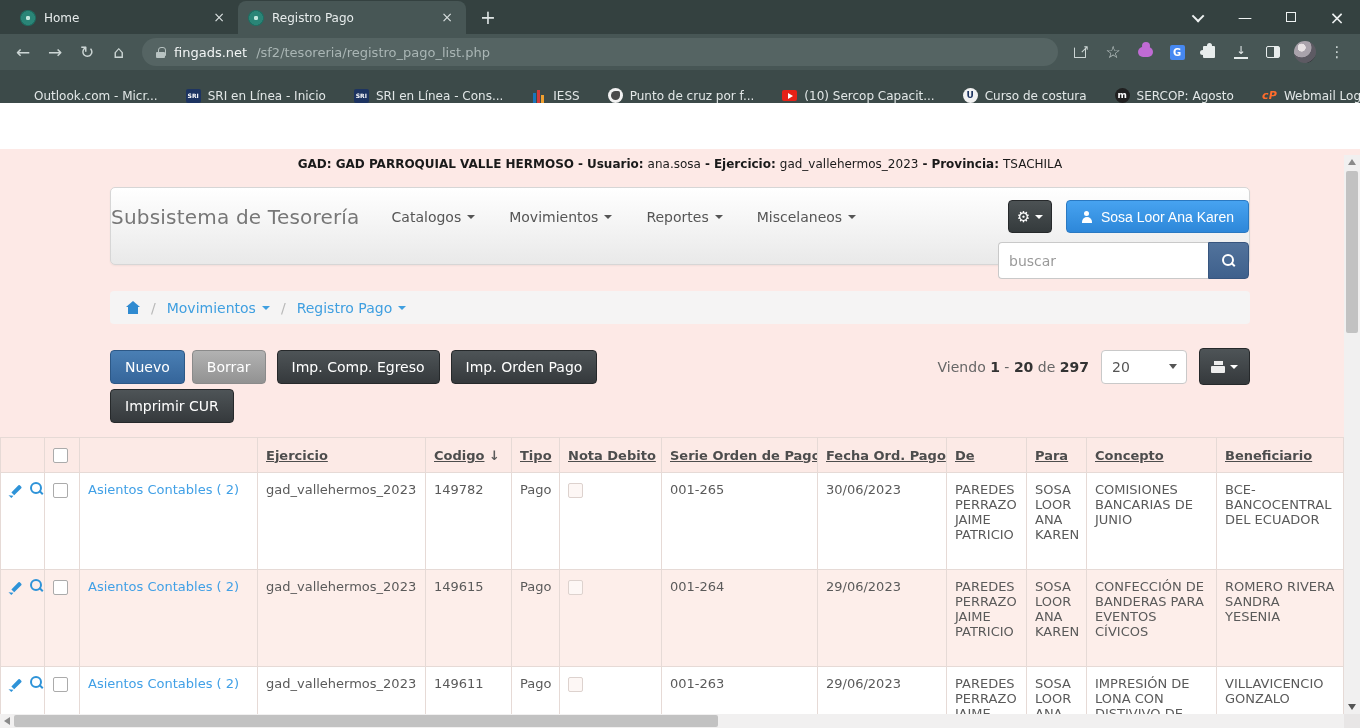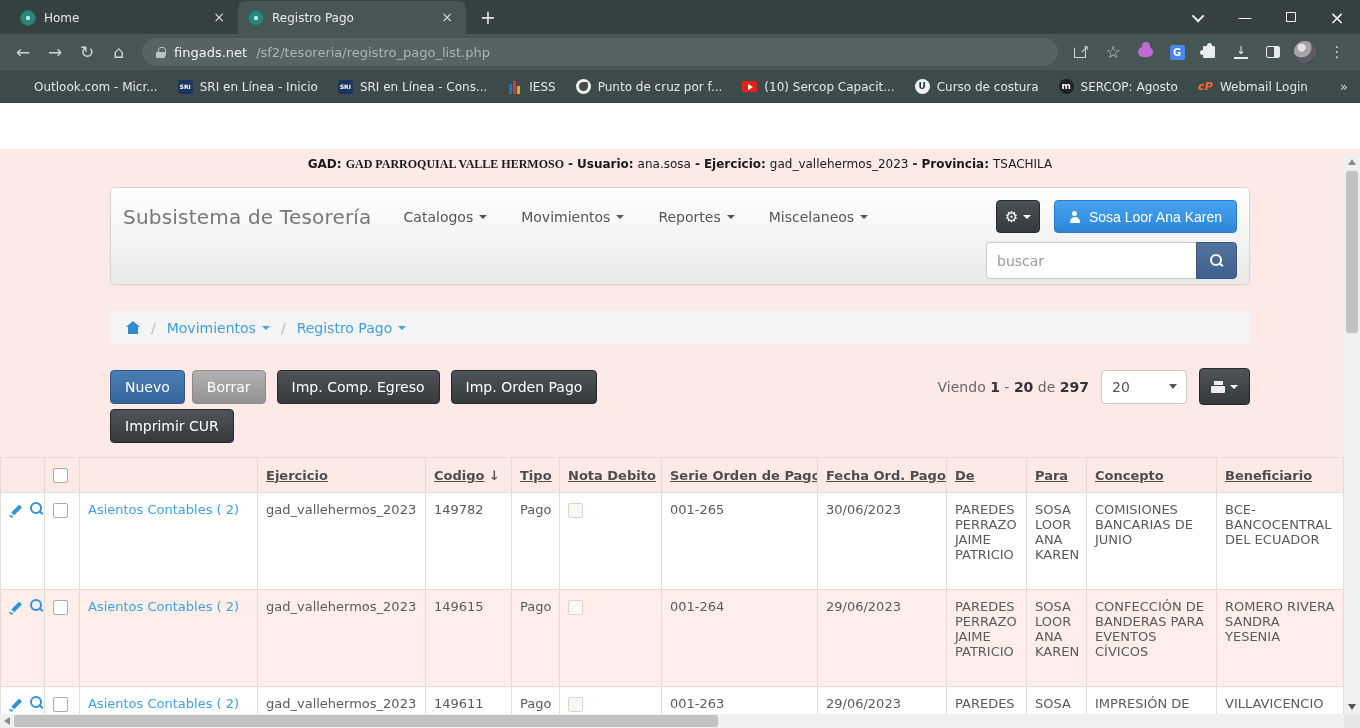--- a/index.html
+++ b/index.html
@@ -40,21 +40,21 @@
   .ext-puzzle { width:12px; height:12px; background:#e8eded; border-radius:1px; position:relative; }
   .ext-puzzle::before { content:""; position:absolute; top:-3px; left:3.5px; width:5px; height:5px; background:#e8eded; border-radius:50%; }
   .ext-puzzle::after { content:""; position:absolute; left:-3px; top:3.5px; width:5px; height:5px; background:#e8eded; border-radius:50%; }
   .dl-ic { width:14px; height:14px; border-bottom:2px solid #e8eded; text-align:center; color:#e8eded; font-size:11px; line-height:11px; }
   .panel-ic { width:14px; height:12px; border:1.5px solid #e8eded; border-radius:2px; position:relative; }
   .panel-ic::after { content:""; position:absolute; right:0; top:0; bottom:0; width:5px; background:#e8eded; }
   .avatar { width:22px; height:22px; border-radius:50%; background:radial-gradient(circle at 35% 30%, #e8e2e4 0 18%, #a9a2ab 20% 45%, #5d5a63 48% 75%, #2f2d33 78% 100%); }
   .dots { color:#ccd5d4; font-size:15px; letter-spacing:0; }
 
   
-  .bookmarks { height:33px; background:#3c4a49; display:flex; align-items:center; padding:0 12px; gap:20px; flex:none; color:#e2e7e7; font-size:12px; }
+  .bookmarks { height:33px; background:#3c4a49; display:flex; align-items:flex-end; padding:0 12px; gap:28px; flex:none; color:#e2e7e7; font-size:12px; }
   .bm { display:flex; align-items:center; gap:7px; white-space:nowrap; }
   .bm-ic { width:15px; height:15px; flex:none; display:flex; align-items:center; justify-content:center; }
   .ic-ms { display:grid; grid-template-columns:6px 6px; grid-template-rows:6px 6px; gap:1px; }
   .ic-ms i { display:block; }
   .ic-ms i:nth-child(1){background:#f25022}.ic-ms i:nth-child(2){background:#7fba00}.ic-ms i:nth-child(3){background:#00a4ef}.ic-ms i:nth-child(4){background:#ffb900}
   .ic-sri { width:16px; height:14px; background:#1d3461; border-radius:2px; color:#fff; font-size:6px; font-weight:bold; text-align:center; line-height:14px; }
   .ic-iess { display:flex; gap:1px; align-items:flex-end; }
   .ic-iess i { width:3px; display:block; }
   .ic-iess i:nth-child(1){height:10px;background:#1b75bb}.ic-iess i:nth-child(2){height:13px;background:#d43a3a}.ic-iess i:nth-child(3){height:8px;background:#f0a030}
   .ic-dove { width:15px; height:15px; border-radius:50%; background:#f2f2f2; position:relative; }
@@ -63,25 +63,25 @@
   .ic-yt::after { content:""; position:absolute; left:6px; top:2.5px; border-left:5px solid #fff; border-top:3px solid transparent; border-bottom:3px solid transparent; }
   .ic-u { width:15px; height:15px; border-radius:50%; background:#f2f2f2; color:#1d3461; font-weight:bold; font-size:9px; text-align:center; line-height:15px; }
   .ic-m { width:15px; height:15px; border-radius:50%; background:#202020; color:#fff; font-weight:bold; font-size:9px; text-align:center; line-height:15px; }
   .ic-cp { color:#ff6c2c; font-weight:bold; font-style:italic; font-size:11px; }
   .bm-overflow { margin-left:auto; color:#cdd5d5; font-size:13px; }
 
   
   .page { flex:1; background:#fde9e6; position:relative; overflow:hidden;margin-top:46px; }
   .infobar { height:30px; display:flex; align-items:center; justify-content:center; font-size:12px; color:#1a1a1a; gap:4px; }
   .infobar b { font-weight:bold; }
-  .seg-val-bold { font-weight:bold;font-family:Liberation Serif, serif; }
+  .seg-val-bold { font-weight:bold; }
 
   .container { width:1140px; margin:8px auto 0; }
 
-  .navbar-box { height:98px; background:linear-gradient(#ffffff,#e9e9e9); border:1px solid #d6d6d6; border-radius:5px; padding:12px 12px 10px; display:flex; flex-direction:column; box-shadow:0 1px 2px rgba(0,0,0,.05); }
+  .navbar-box { height:78px; background:linear-gradient(#ffffff,#e9e9e9); border:1px solid #d6d6d6; border-radius:5px; padding:12px 0 10px; display:flex; flex-direction:column; box-shadow:0 1px 2px rgba(0,0,0,.05); }
   .nav-row1 { display:flex; align-items:center; }
   .brand { font-size:20px; color:#777; letter-spacing:.2px; }
   .menu { display:flex; margin-left:32px; gap:34px; }
   .menu-item { color:#555; font-size:14px; display:flex; align-items:center; gap:6px; cursor:pointer; }
   .caret { width:0; height:0; border-left:4px solid transparent; border-right:4px solid transparent; border-top:4px solid #555; display:inline-block; }
   .caret.white { border-top-color:#fff; }
   .caret.blue { border-top-color:#3f9fe0; }
   .nav-right { margin-left:auto; display:flex; gap:14px; align-items:flex-start; }
   .gear-btn { height:33px; width:44px; background:linear-gradient(#4c5254,#343a3c); border:1px solid #26292b; border-radius:4px; color:#fff; display:flex; align-items:center; justify-content:center; gap:5px; font-size:15px; }
   .user-btn { height:33px; background:linear-gradient(#47a3f0,#2d87d9); border:1px solid #2a79c2; border-radius:4px; color:#fff; font-size:14px; display:flex; align-items:center; gap:8px; padding:0 14px; }

